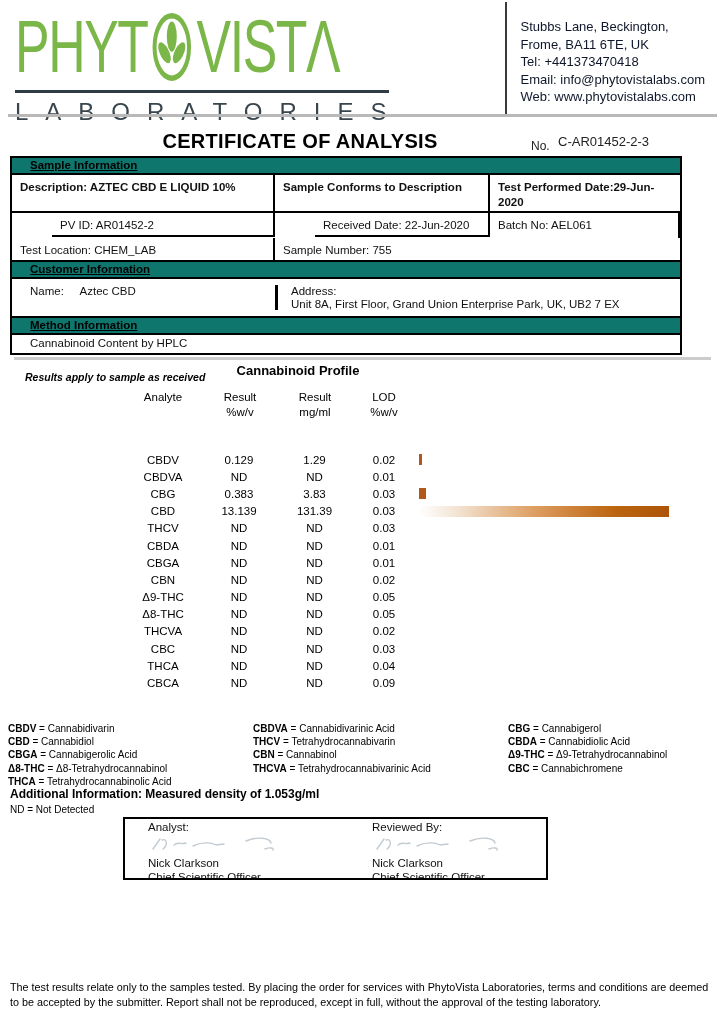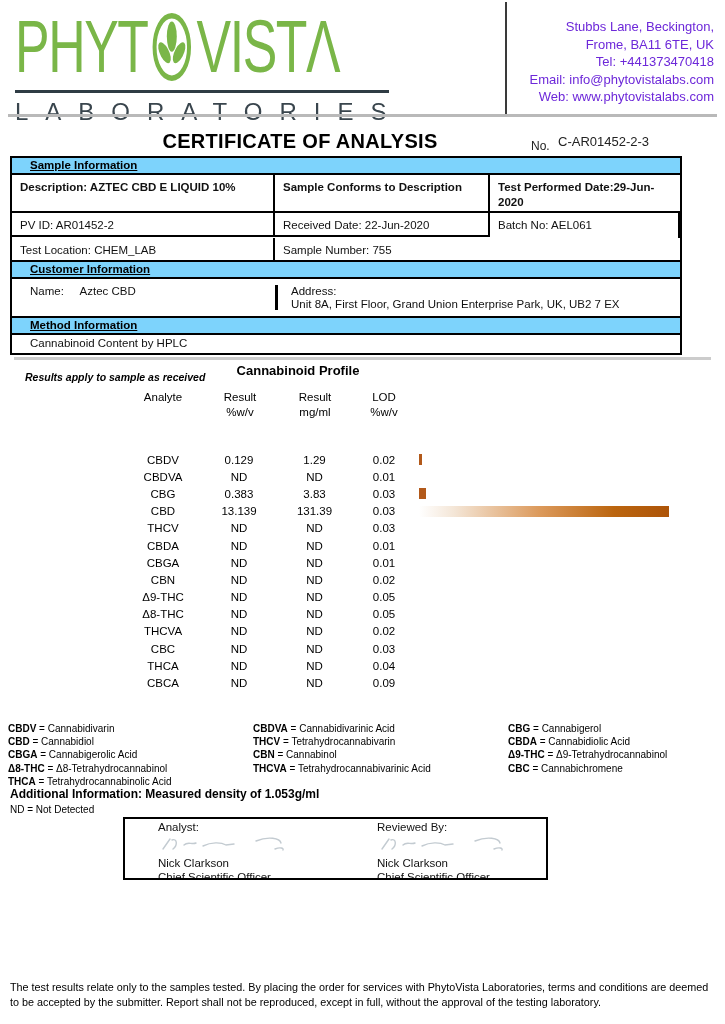--- a/index.html
+++ b/index.html
@@ -7,36 +7,36 @@
   .page{position:relative;width:725px;height:1024px;overflow:hidden;background:#fff;}
 
   
   .logo{position:absolute;left:15px;top:10px;}
   .logo-main{display:flex;align-items:center;line-height:1;color:#7ab648;font-size:74px;font-weight:400;transform:scaleX(0.70);transform-origin:left top;white-space:nowrap;}
   .logo-main .lg-txt{letter-spacing:-2px;}
   .leaf-o{width:66px;height:72px;margin:0 2px;}
   .logo-rule{width:374px;height:3px;background:#2f3c44;margin:6px 0 5px;}
   .logo-sub{font-size:24px;color:#39454d;letter-spacing:17px;white-space:nowrap;}
   .header-vline{position:absolute;left:505px;top:2px;width:2px;height:112px;background:#3a3a3a;}
-  .contact{position:absolute;right:11px;top:18px;text-align:right;font-size:13px;line-height:17.5px;color:#6d28d9;}
+  .contact{position:absolute;right:20px;top:18px;text-align:left;font-size:13px;line-height:17.5px;color:#0f172a;}
   .header-hr{position:absolute;left:8px;top:114px;width:709px;height:3px;background:#b9b9b9;}
 
   
   .coa-title{position:absolute;left:0;top:130px;width:600px;text-align:center;font-size:20px;font-weight:700;letter-spacing:.3px;color:#000;}
   .no-label{position:absolute;left:531px;top:139px;font-size:12px;color:#222;}
   .no-value{position:absolute;left:558px;top:134px;font-size:13px;color:#222;}
 
   
   .info-table{position:absolute;left:10px;width:672px;border:2px solid #000;box-sizing:border-box;background:#fff;}
-  .sec-head{background:#7dd3fc;border-bottom:2px solid #000;font-size:11.5px;font-weight:700;text-decoration:underline;padding:1px 4px 2px 18px;color:#000;}
+  .sec-head{background:#0f766e;border-bottom:2px solid #000;font-size:11.5px;font-weight:700;text-decoration:underline;padding:1px 4px 2px 18px;color:#000;}
   .grid3{display:grid;grid-template-columns:263px 215px 1fr;}
   .cell{border-right:2px solid #000;border-bottom:2px solid #000;padding:5px 8px 3px 8px;font-size:11.5px;line-height:15px;box-sizing:border-box;}
   .cell.lastcol{border-right:none;}
   .cell.lastrow{border-bottom:none;}
-  .r1{height:38px;font-weight:bold;} .r2{height:24px;} .r3{height:25px;}
+  .r1{height:38px;font-weight:bold;} .r2{height:24px;margin-left:40px;} .r3{height:25px;}
 
   .cust-row{display:flex;font-size:11.5px;padding:6px 0 8px;min-height:26px;}
   .cust-left{flex:none;width:263px;padding-left:18px;box-sizing:border-box;}
   .cust-name-label{display:inline-block;width:47px;}
   .cust-vline{flex:none;width:3px;background:#000;margin:0 0 2px 0;}
   .cust-right{flex:1;padding-left:13px;}
   .cust-addr-label{display:inline-block;width:52px;vertical-align:top;}
   .cust-addr{display:inline-block;width:352px;vertical-align:top;line-height:15px;}
   .method-row{font-size:11.5px;padding:2px 8px 4px 18px;}
 
@@ -63,21 +63,21 @@
   .lg-col1{left:8px;} .lg-col2{left:253px;} .lg-col3{left:508px;}
   .lg-abbr{font-weight:700;}
   .lg-sep{white-space:pre;}
 
   .add-info{position:absolute;left:10px;top:787px;font-size:12px;font-weight:700;color:#000;}
   .nd-note{position:absolute;left:10px;top:804px;font-size:10px;color:#000;}
 
   
   .sig-box{position:absolute;left:123px;top:817px;width:425px;height:63px;border:2px solid #000;box-sizing:border-box;display:flex;overflow:hidden;}
   .sig-col{flex:1;box-sizing:border-box;}
-  .sig-col1{padding-left:33px;}
+  .sig-col1{padding-left:23px;}
   .sig-col2{padding-left:50px;}
   .sig-label{font-size:11.5px;padding-top:2px;}
   .sig-scribble{height:19px;margin-top:1px;}
   .sig-name{font-size:11.5px;}
   .sig-title{font-size:11.5px;margin-top:2px;}
 
   
   .footer-text{position:absolute;left:10px;top:980px;width:702px;font-size:10.8px;line-height:15px;color:#000;}
 </style>
 </head>

